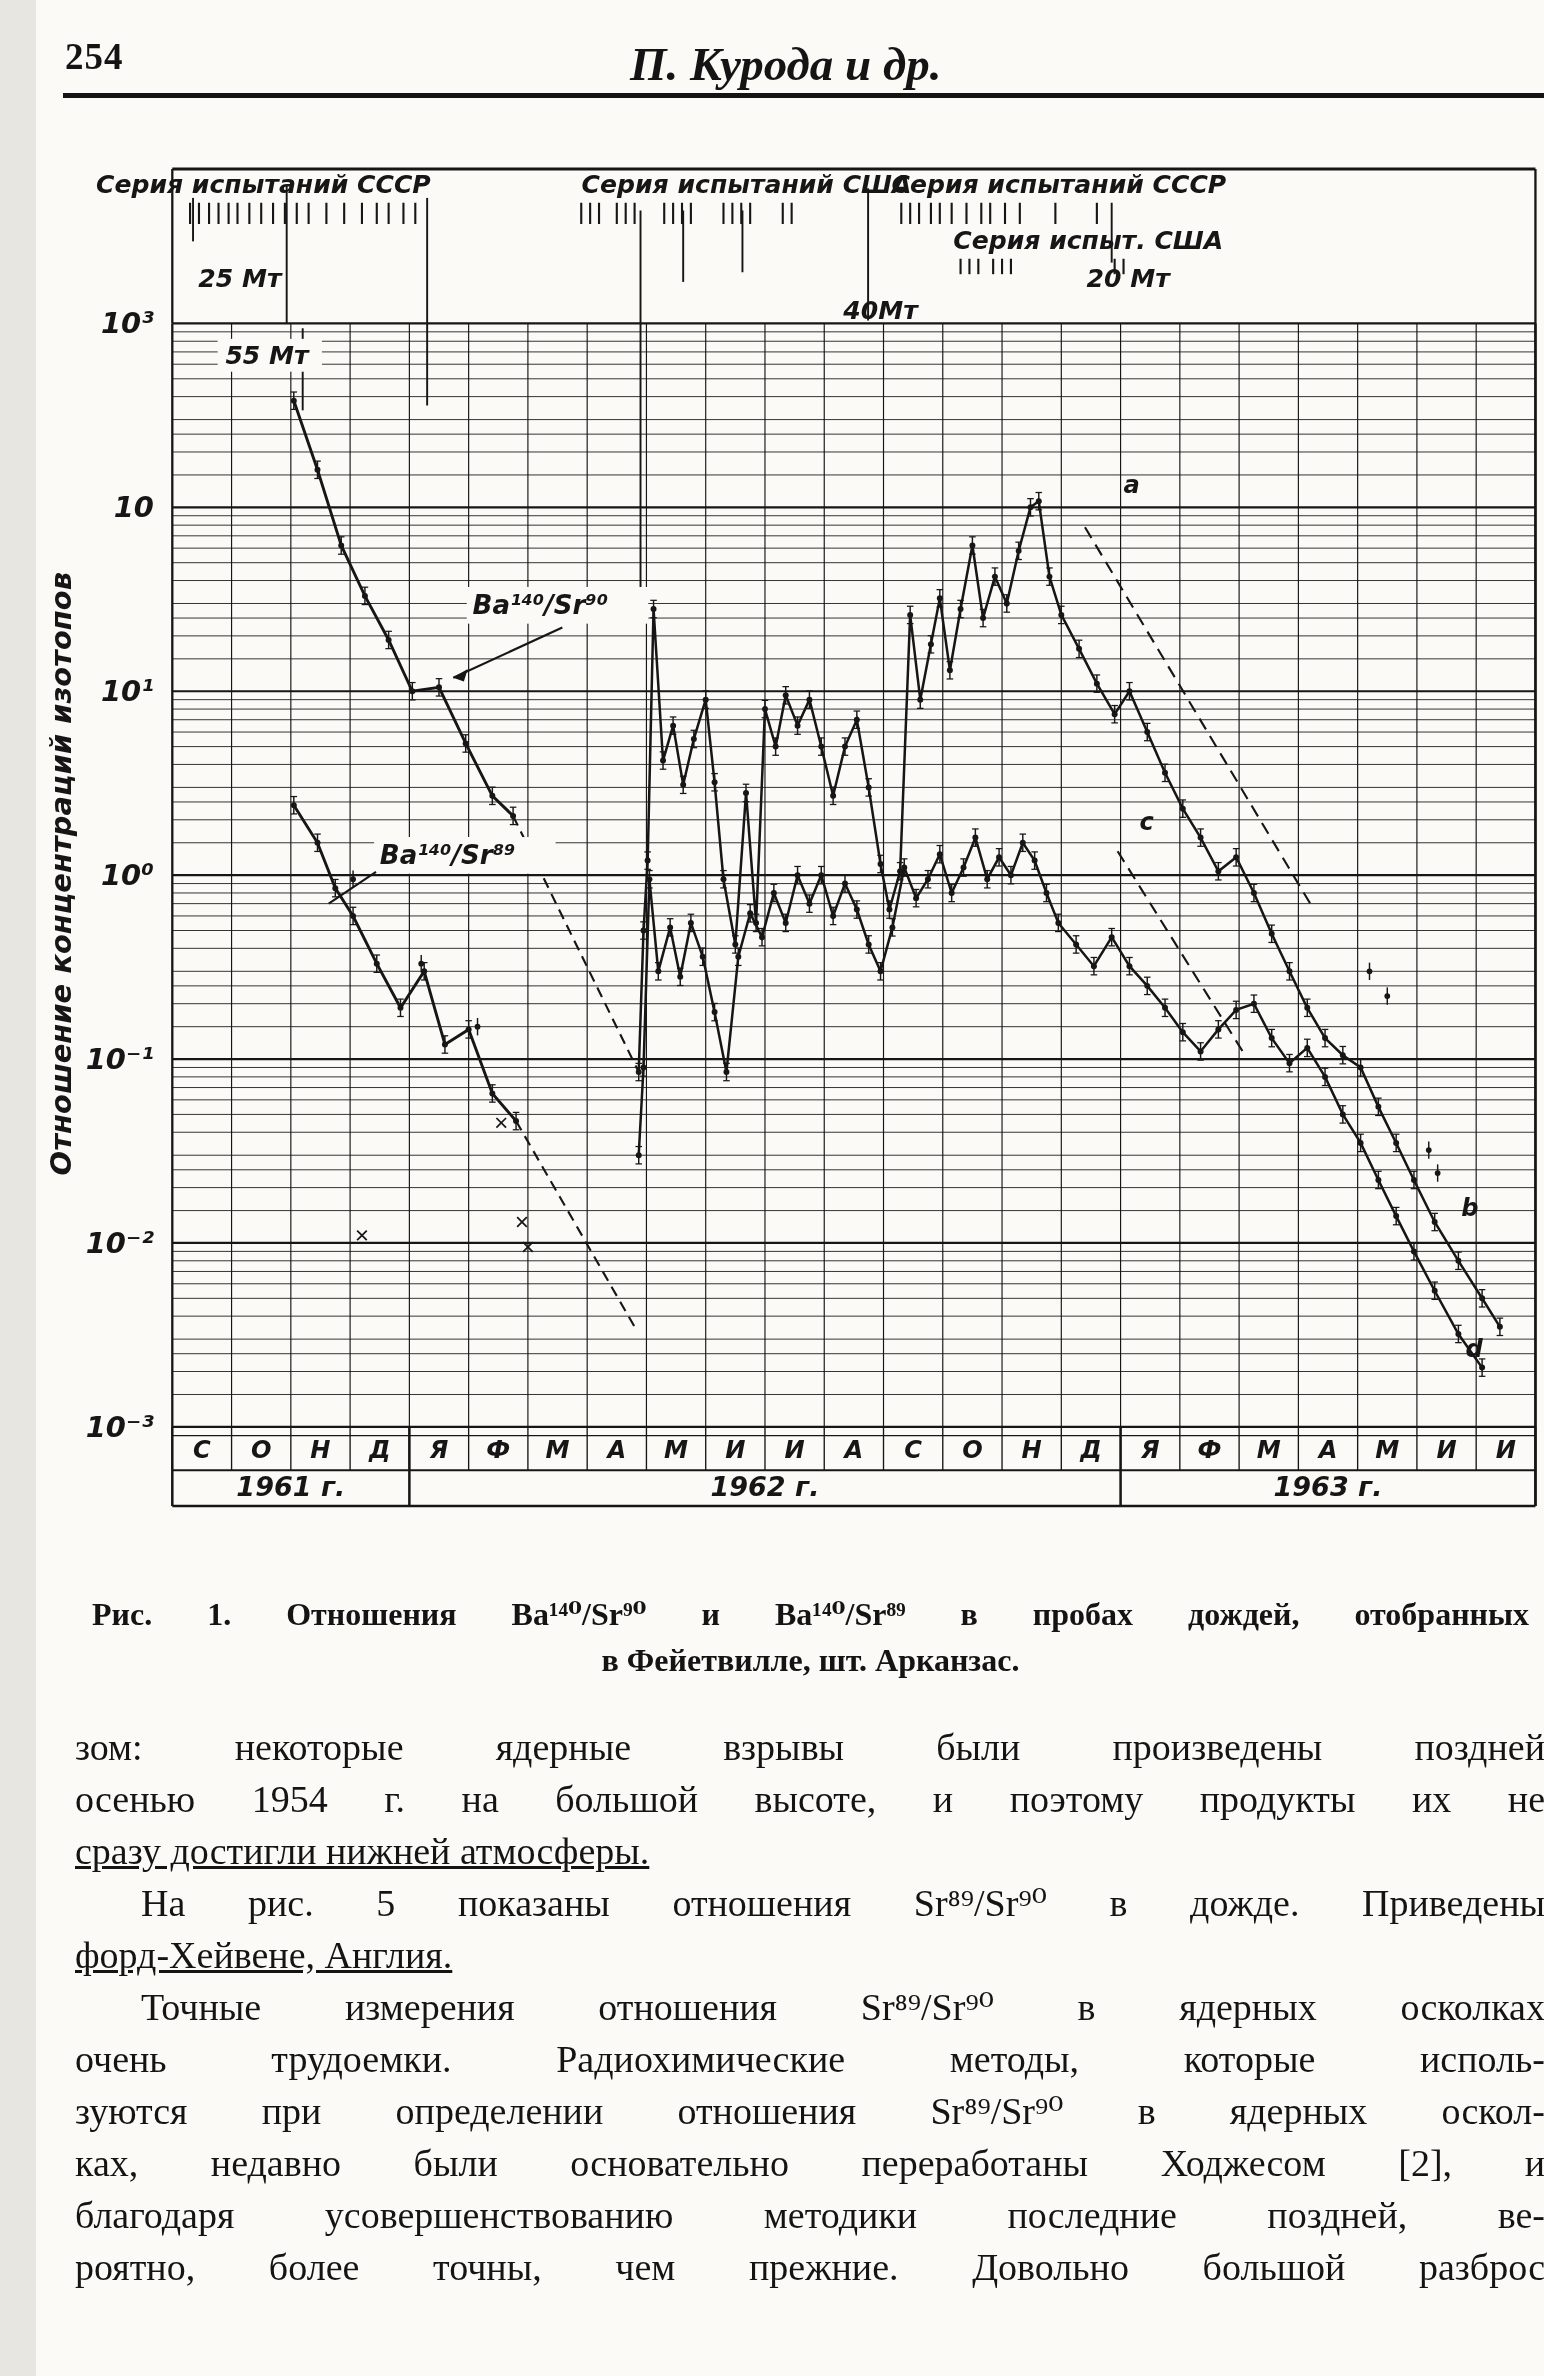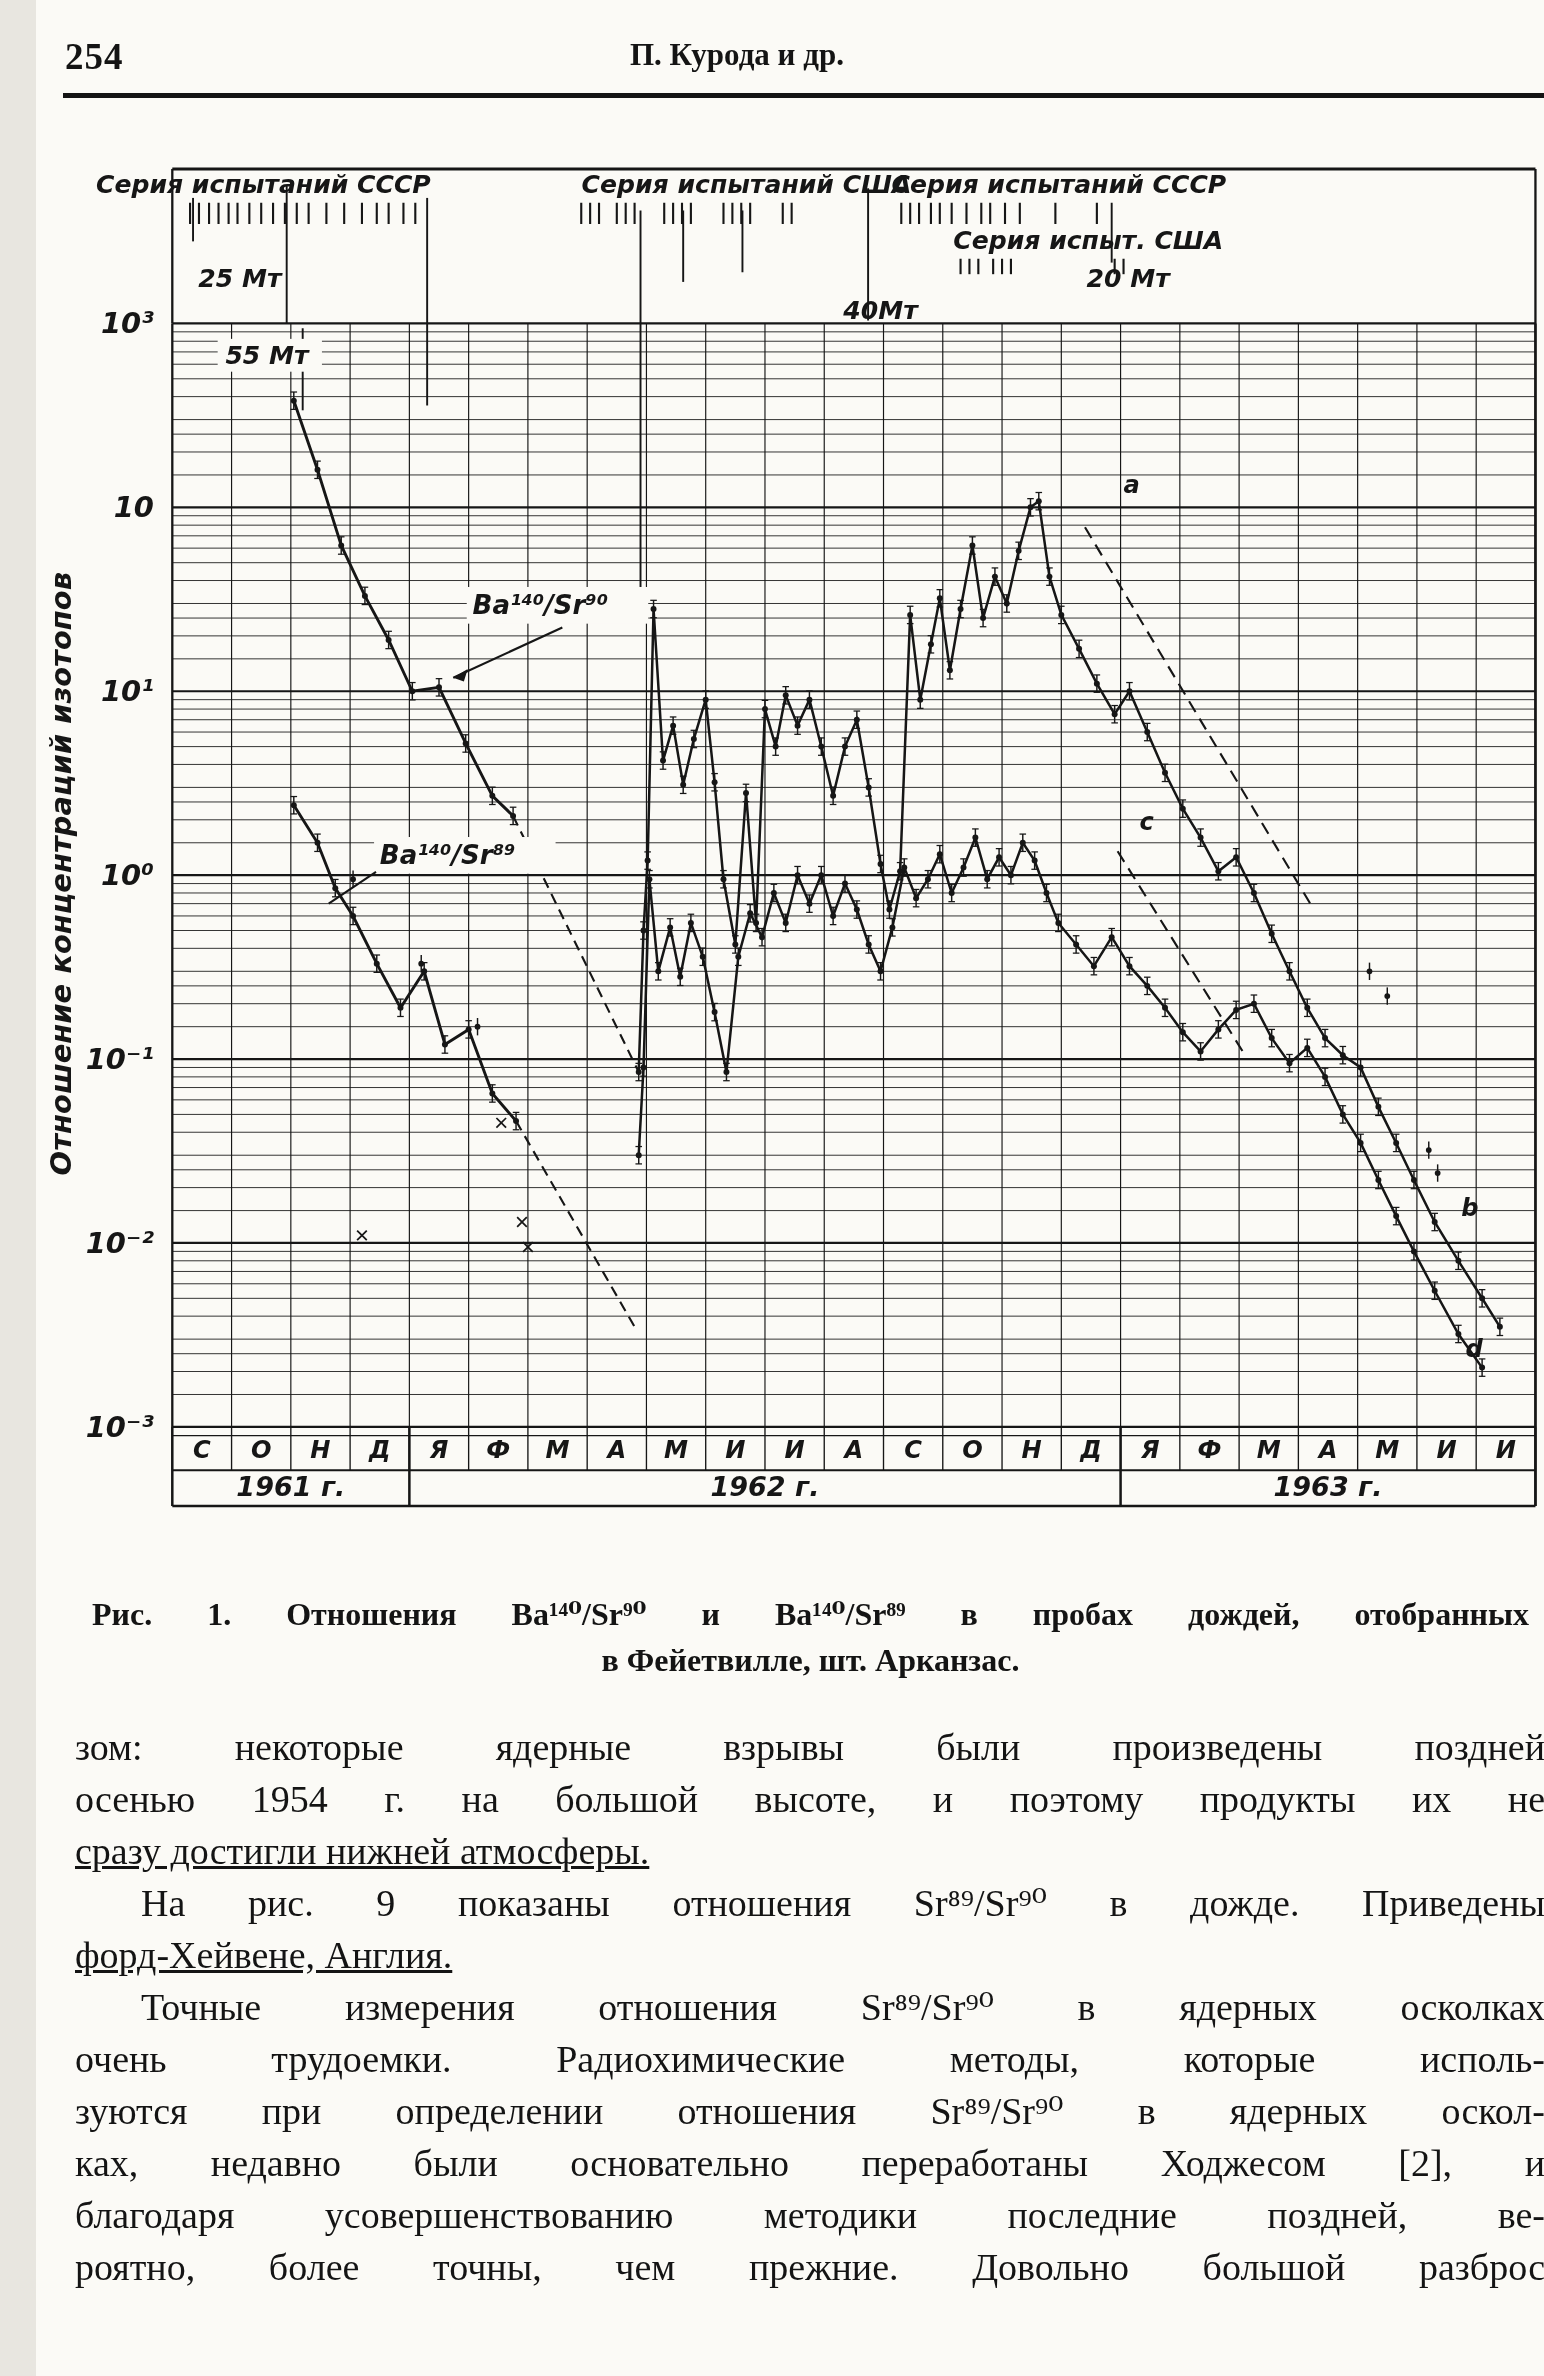--- a/index.html
+++ b/index.html
@@ -1,20 +1,20 @@
 <!DOCTYPE html>
 <html><head>
 <meta charset="utf-8">
 <style>
   html,body{margin:0;padding:0;background:#e8e6e0;}
   .page{position:relative;width:1545px;height:2376px;background:#fbfaf6;color:#141414;
         font-family:"Liberation Serif","DejaVu Serif",serif;overflow:hidden;margin-left:36px;}
   .page-header{position:absolute;top:35px;left:29px;right:39px;height:42px;}
   .page-number{position:absolute;left:0;top:0;font-size:37px;font-weight:700;letter-spacing:1px;}
-  .running-title{position:absolute;left:565px;top:1.9px;font-size:31px;font-weight:700;}
+  .running-title{position:absolute;left:565px;top:1.9px;font-size:47px;font-weight:700;font-style:italic;}
   .header-rule{position:absolute;top:93px;left:27px;width:1485px;height:0;border-top:5.8px solid #141414;}
   .figure-wrap{position:absolute;top:140px;left:0;width:1545px;height:1395px;}
   svg text{font-family:"DejaVu Sans","Liberation Sans",sans-serif;}
   .caption{position:absolute;left:56px;top:1591px;width:1437px;font-size:32px;font-weight:600;line-height:46px;}
   .caption .cap-line{text-align:justify;text-align-last:justify;}
   .caption .cap-line.center{text-align:right;text-align-last:center;}
   .body-text{position:absolute;left:39px;top:1721px;width:1470px;font-size:38px;line-height:52px;
              font-weight:500;}
   .bline{text-align:justify;text-align-last:justify;white-space:normal;}
   .bline.indent{text-indent:66px;}
@@ -923,21 +923,21 @@
   </div>
 
   <div class="caption" id="caption">
       <div class="cap-line">Рис. 1. Отношения Ba¹⁴⁰/Sr⁹⁰ и Ba¹⁴⁰/Sr⁸⁹ в пробах дождей, отобранных</div>
       <div class="cap-line center">в Фейетвилле, шт. Арканзас.</div>
     </div>
   <div class="body-text" id="body-text">
       <div class="bline">зом: некоторые ядерные взрывы были произведены поздней</div>
       <div class="bline">осенью 1954 г. на большой высоте, и поэтому продукты их не</div>
       <div class="bline short">сразу достигли нижней атмосферы.</div>
-      <div class="bline indent">На рис. 9 показаны отношения Sr⁸⁹/Sr⁹⁰ в дожде. Приведены</div>
+      <div class="bline indent">На рис. 5 показаны отношения Sr⁸⁹/Sr⁹⁰ в дожде. Приведены</div>
       <div class="bline short">форд-Хейвене, Англия.</div>
       <div class="bline indent">Точные измерения отношения Sr⁸⁹/Sr⁹⁰ в ядерных осколках</div>
       <div class="bline">очень трудоемки. Радиохимические методы, которые исполь-</div>
       <div class="bline">зуются при определении отношения Sr⁸⁹/Sr⁹⁰ в ядерных оскол-</div>
       <div class="bline">ках, недавно были основательно переработаны Ходжесом [2], и</div>
       <div class="bline">благодаря усовершенствованию методики последние поздней, ве-</div>
       <div class="bline">роятно, более точны, чем прежние. Довольно большой разброс</div>
     </div>
 </div>
 

